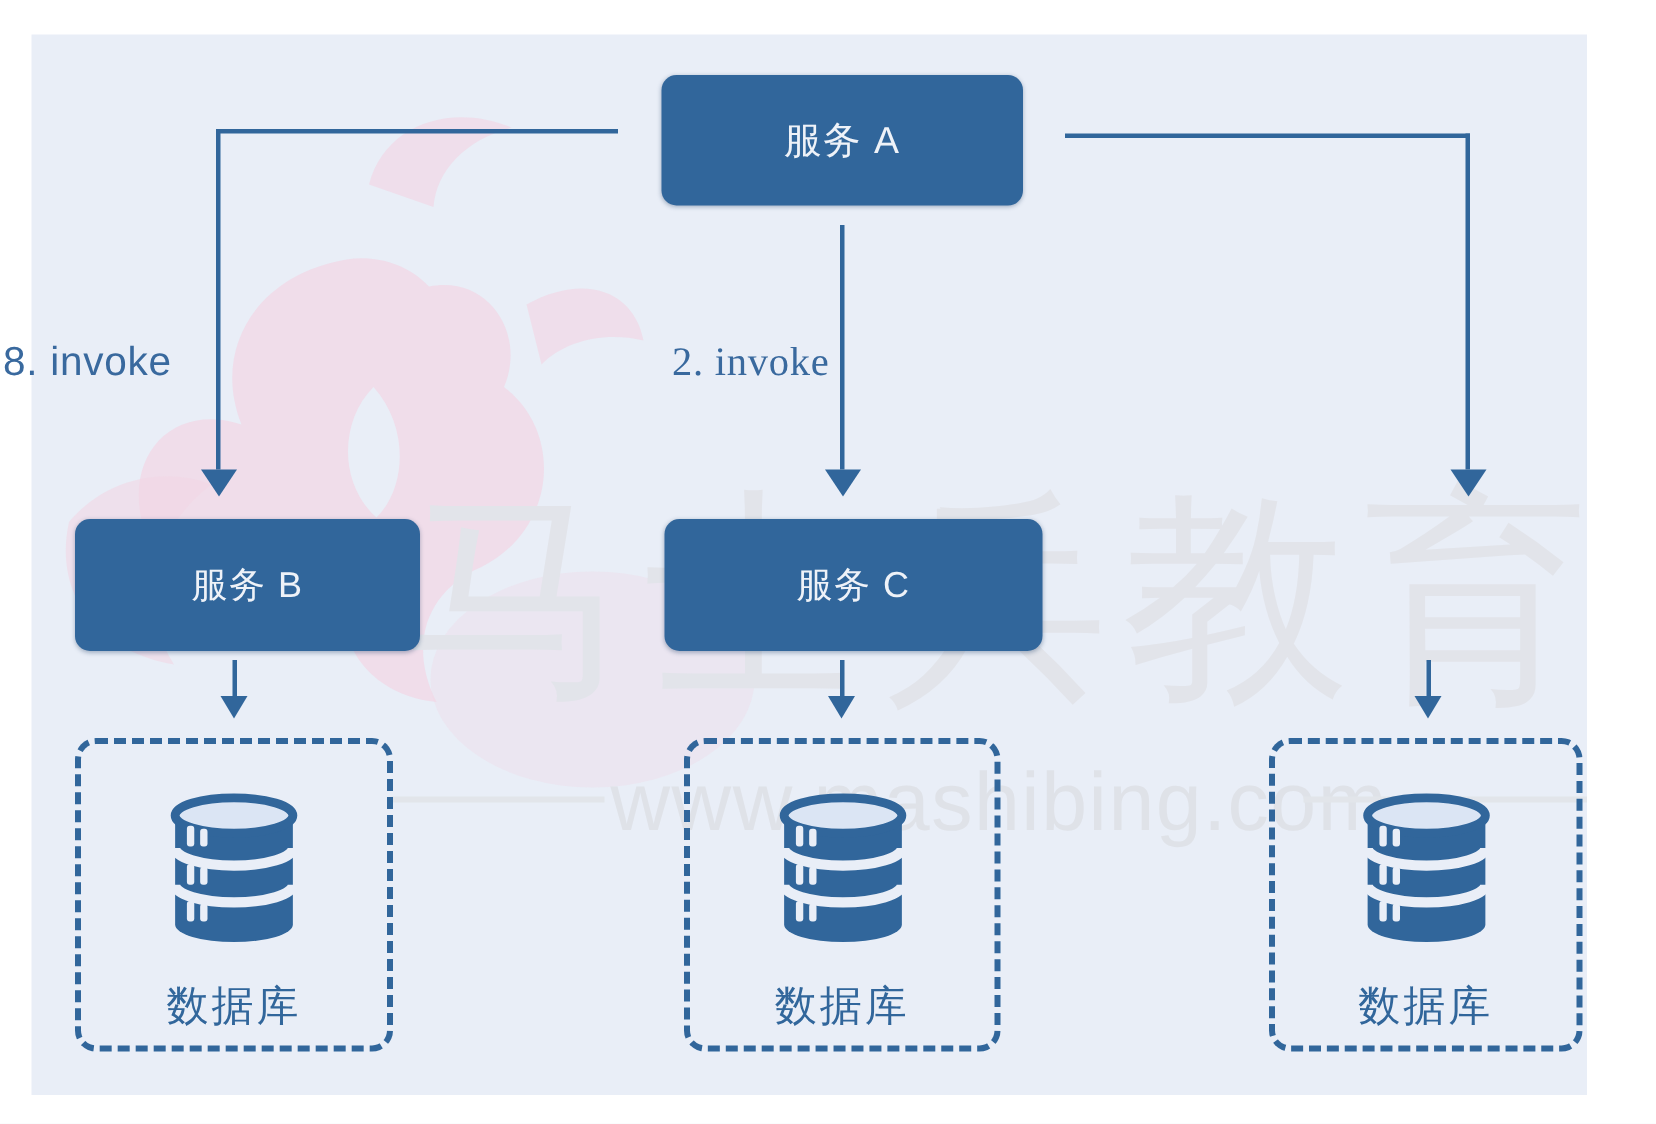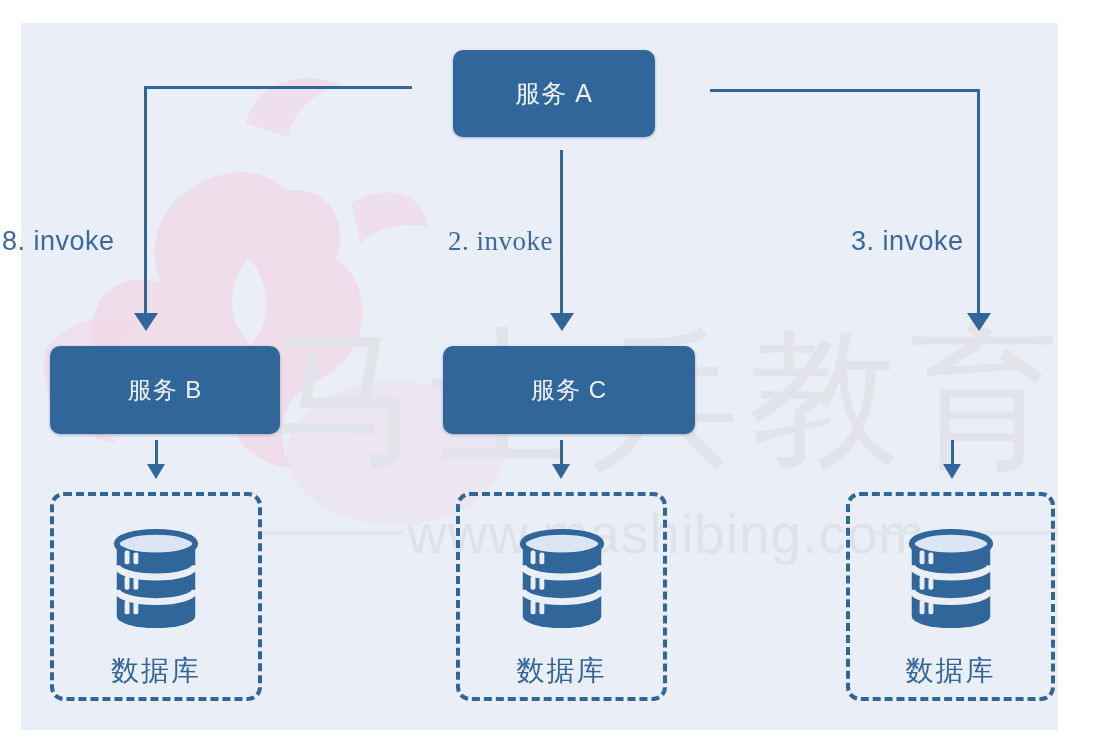--- a/index.html
+++ b/index.html
@@ -24,21 +24,21 @@
   .wm-line{position:absolute;height:4px;background:#e2e5ea;}
   .wm-line.l{left:240px;top:508px;width:142px;}
   .wm-line.r{left:848px;top:508px;width:200px;}
   
   .node{
     position:absolute;background:#31669b;border-radius:10px;
     display:flex;align-items:center;justify-content:center;
     box-shadow:0 1px 3px rgba(30,60,100,0.35);
   }
   .node span{color:#eef2f8;letter-spacing:1px;}
-  #node-a{left:441px;top:50px;width:202px;height:87px;margin-left:12px;}
+  #node-a{left:441px;top:50px;width:241px;height:87px;}
   #node-a span{font-size:25px;}
   .svc{top:346px;height:88px;}
   .svc span{font-size:24px;}
   #node-b{left:50px;width:230px;}
   #node-c{left:443px;width:252px;}
   #node-d{left:846px;width:212px;}
   .line{position:absolute;background:#31669b;}
   .arrowhead{position:absolute;width:0;height:0;border-left:12px solid transparent;border-right:12px solid transparent;border-top:18px solid #31669b;}
   .arrowhead.small{border-left-width:9px;border-right-width:9px;border-top-width:15px;}
   .invoke{
@@ -91,21 +91,20 @@
 
   <div class="line" style="left:560px;top:150px;width:3px;height:163px;"></div>
   <div class="arrowhead" style="left:550px;top:313px;"></div>
 
   <div class="line" style="left:710px;top:89px;width:270px;height:3px;"></div>
   <div class="line" style="left:977px;top:89px;width:3px;height:224px;"></div>
   <div class="arrowhead" style="left:967px;top:313px;"></div>
 
   <div class="invoke" id="invoke-1">8. invoke</div>
   <div class="invoke" id="invoke-2">2. invoke</div>
-  <div class="invoke" id="invoke-3">3. invoke</div>
 
   <div class="node svc" id="node-b">
     <span>服务 B</span>
   </div>
   <div class="node svc" id="node-c">
     <span>服务 C</span>
   </div>
 
   <div class="line" style="left:155px;top:440px;width:3px;height:26px;"></div>
   <div class="arrowhead small" style="left:147px;top:464px;"></div>

